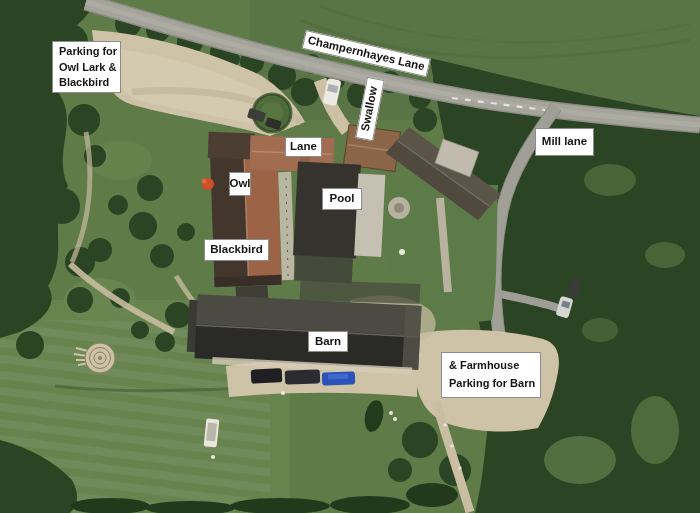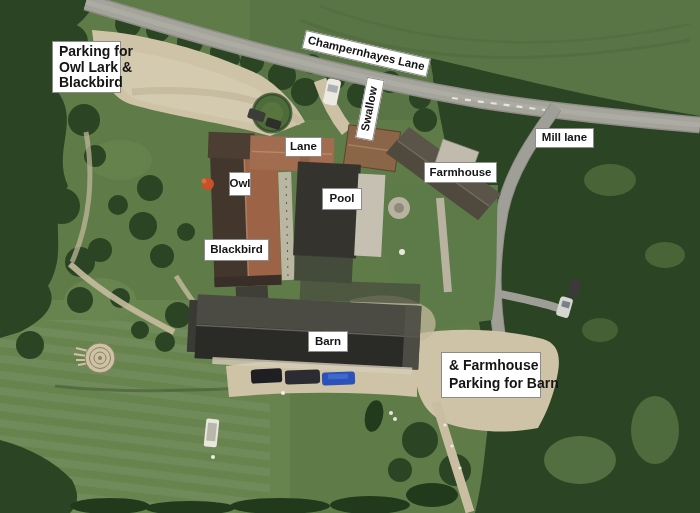--- a/index.html
+++ b/index.html
@@ -11,25 +11,25 @@
   #scene{position:absolute;left:0;top:0;}
   .maplabel{
     position:absolute;box-sizing:border-box;
     background:var(--label-bg,#fff);
     border:1px solid var(--label-border,#8c8c8c);
     color:var(--label-text,#151515);
     font-weight:700;font-size:11.5px;line-height:1.35;
     display:flex;align-items:center;justify-content:center;
     white-space:nowrap;z-index:5;
   }
-  .maplabel.multi{display:block;text-align:left;font-size:14px;}
+  .maplabel.multi{display:block;text-align:left;font-size:11px;}
   #lbl-parking-owl{left:52px;top:41px;width:69px;height:52px;padding:2px 0 0 6px;line-height:15.5px;}
   #lbl-champernhayes{left:306px;top:30px;width:128px;height:19px;transform:rotate(13deg);transform-origin:0 0;}
   #lbl-swallow{left:339px;top:100px;width:62px;height:18px;transform:rotate(-79deg);}
-  #lbl-mill-lane{left:535px;top:128px;width:59px;height:20px;}
+  #lbl-mill-lane{left:535px;top:128px;width:59px;height:28px;}
   #lbl-lark{left:285px;top:137px;width:37px;height:20px;}
   #lbl-farmhouse{left:424px;top:162px;width:73px;height:21px;}
   #lbl-owl{left:229px;top:172px;width:22px;height:24px;}
   #lbl-pool{left:322px;top:188px;width:40px;height:22px;}
   #lbl-blackbird{left:204px;top:239px;width:65px;height:22px;}
   #lbl-barn{left:308px;top:331px;width:40px;height:21px;}
   #lbl-parking-barn{left:441px;top:352px;width:100px;height:46px;padding:4px 0 0 7px;line-height:17.5px;}
   
   .c-grass{fill:var(--grass,#5e7b48);}
   .c-tree{fill:var(--tree-dark,#2b4423);}
@@ -252,21 +252,20 @@
 
   <div class="maplabel multi" id="lbl-parking-owl">
     <div>Parking for</div>
     <div>Owl Lark &amp;</div>
     <div>Blackbird</div>
   </div>
   <div class="maplabel" id="lbl-champernhayes">Champernhayes Lane</div>
   <div class="maplabel" id="lbl-swallow">Swallow</div>
   <div class="maplabel" id="lbl-mill-lane">Mill lane</div>
   <div class="maplabel" id="lbl-lark">Lane</div>
-  <div class="maplabel" id="lbl-farmhouse">Farmhouse</div>
   <div class="maplabel" id="lbl-owl">Owl</div>
   <div class="maplabel" id="lbl-pool">Pool</div>
   <div class="maplabel" id="lbl-blackbird">Blackbird</div>
   <div class="maplabel" id="lbl-barn">Barn</div>
   <div class="maplabel multi" id="lbl-parking-barn">
     <div>&amp; Farmhouse</div>
     <div>Parking for Barn</div>
   </div>
 
 </div>

